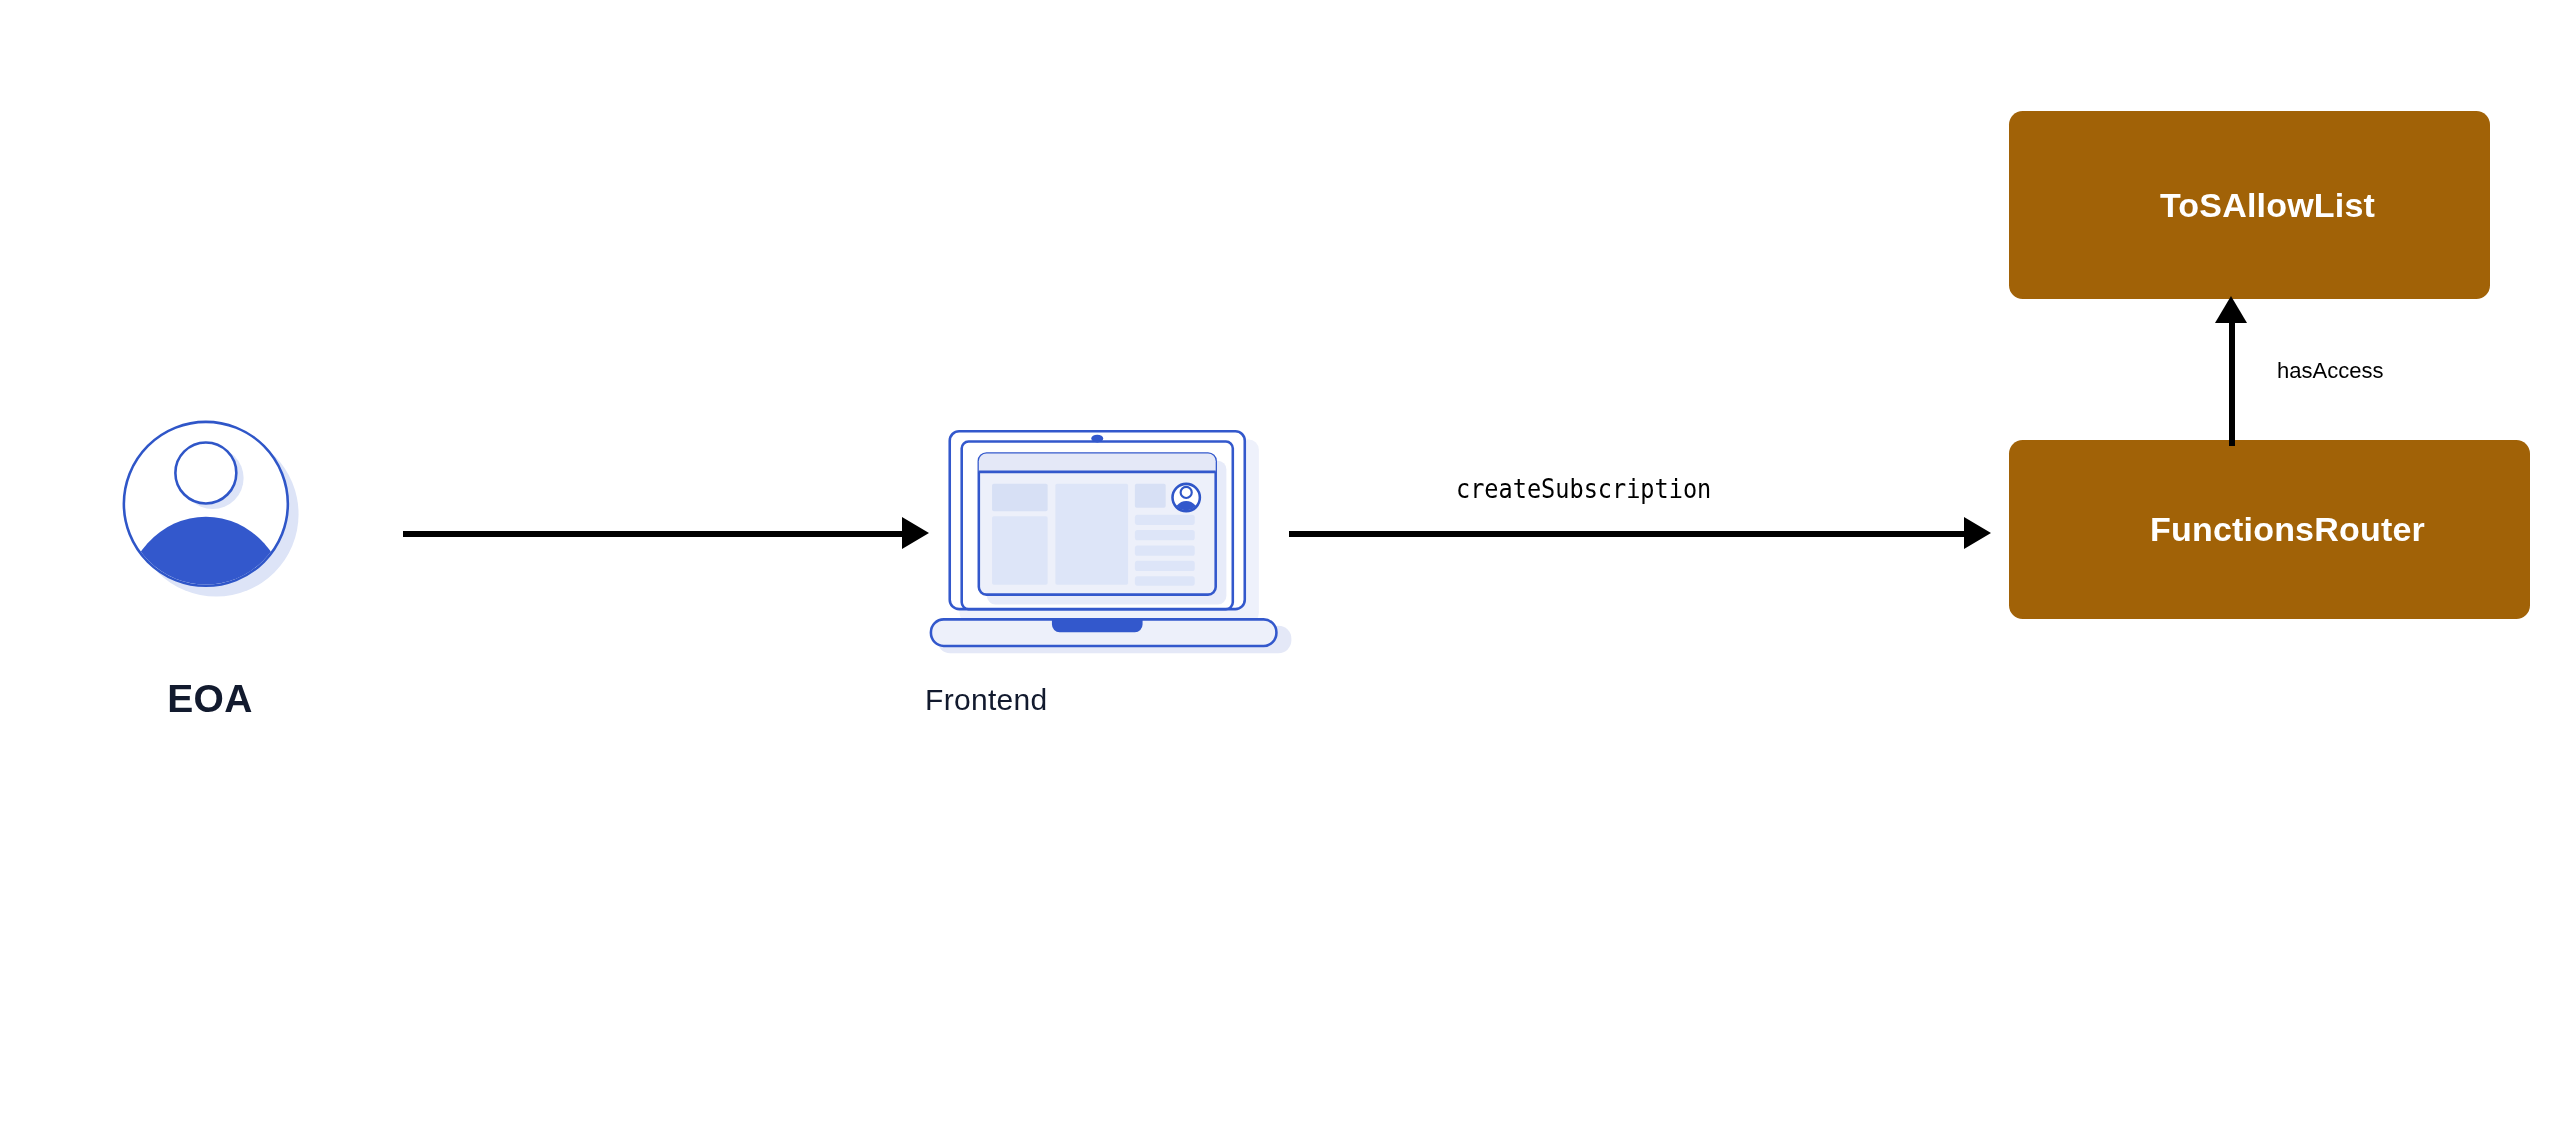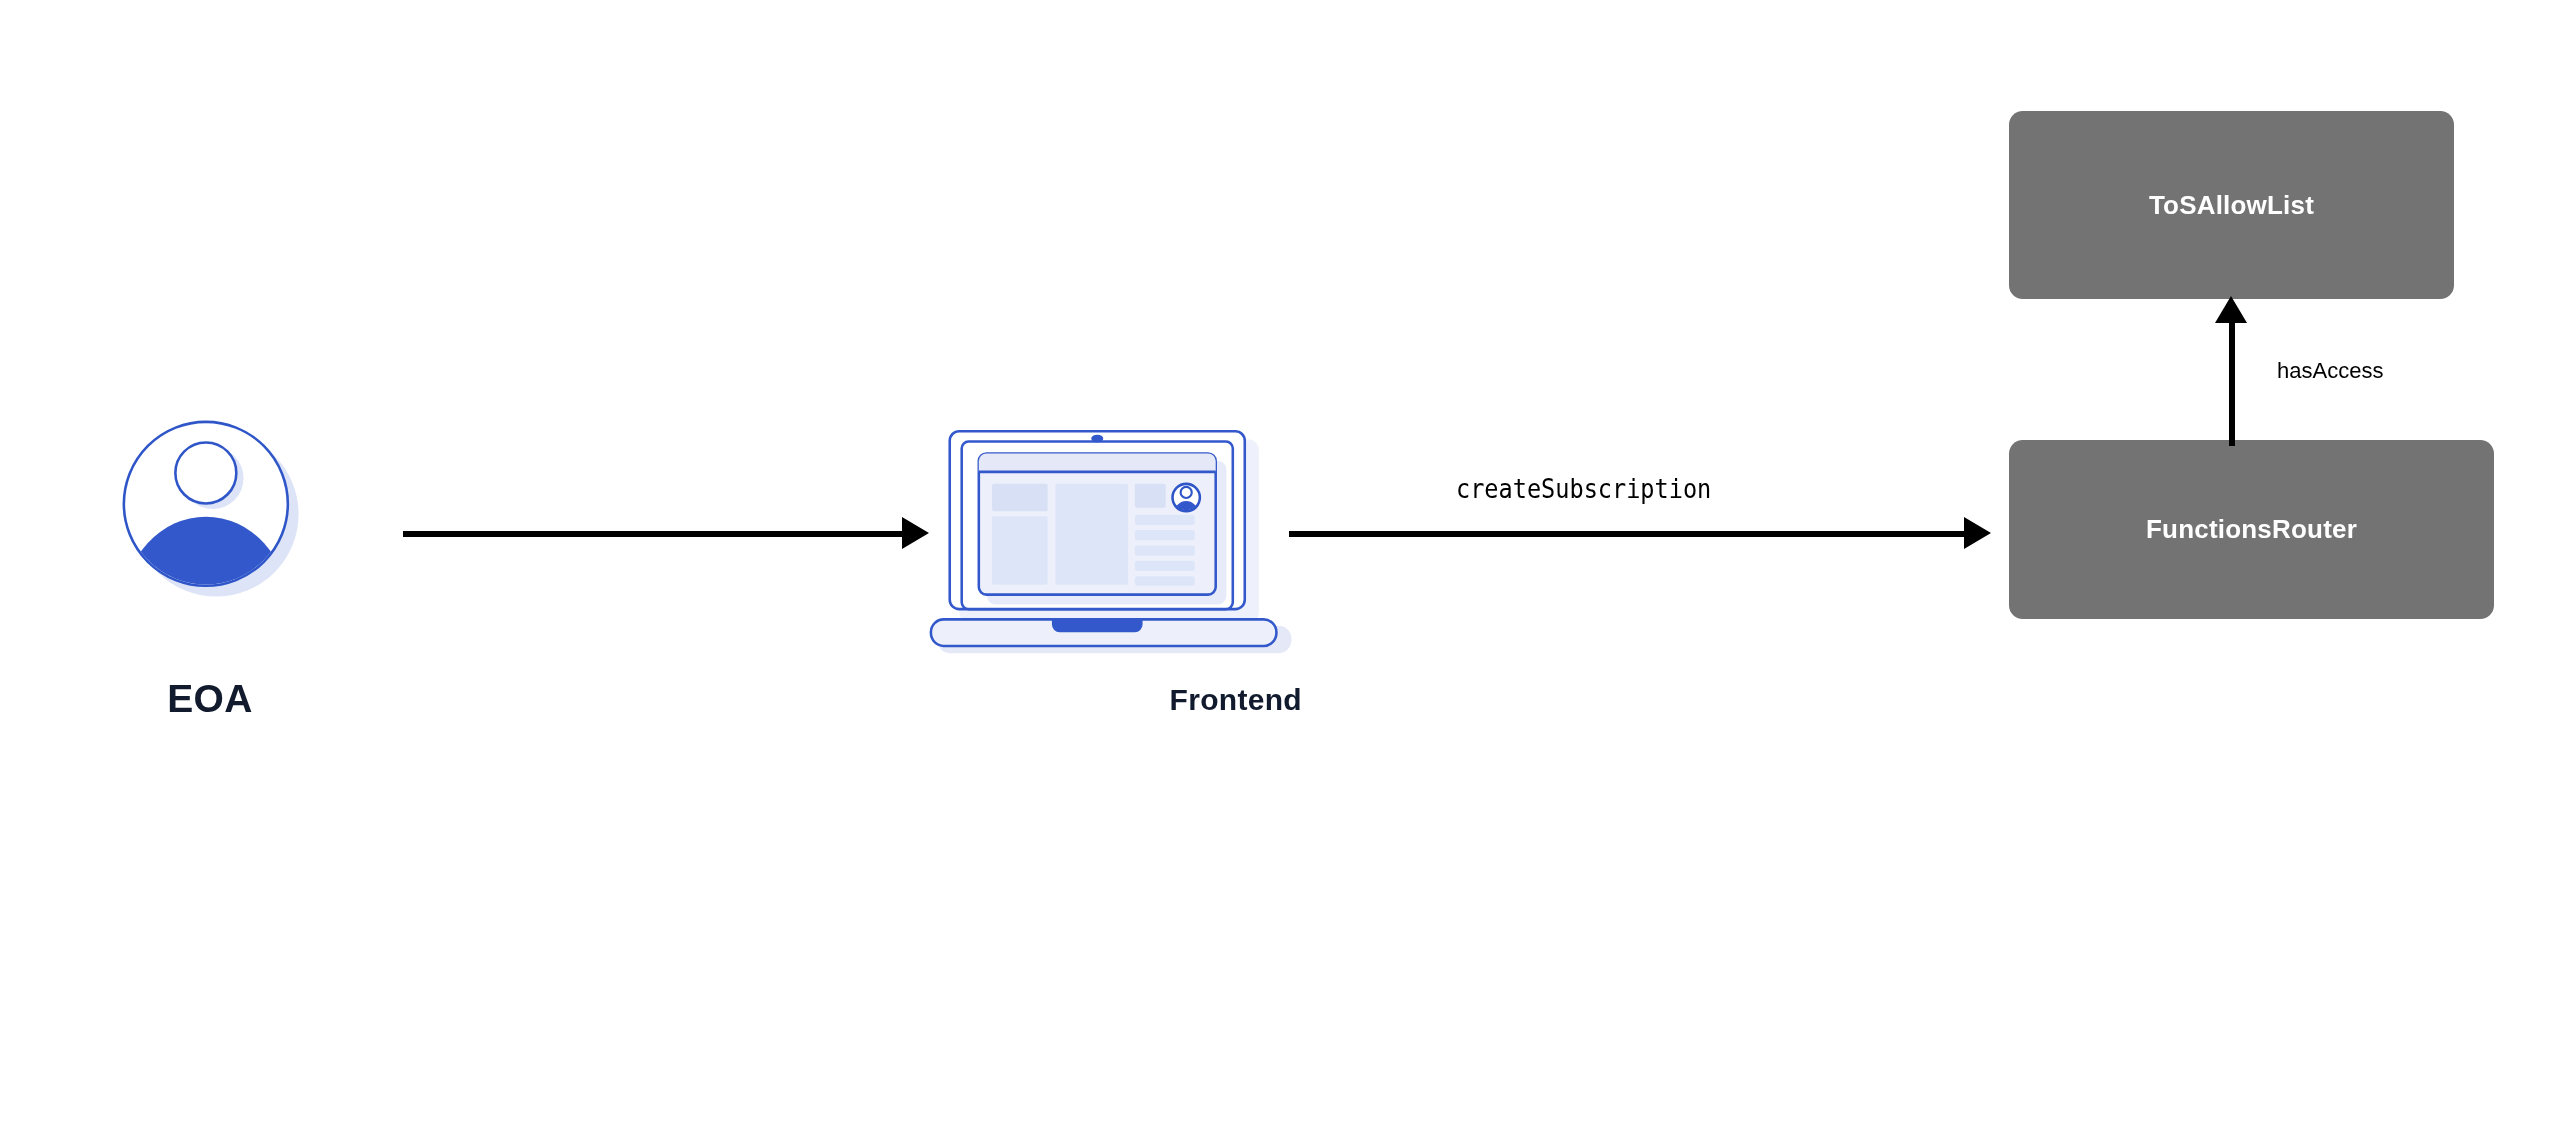--- a/index.html
+++ b/index.html
@@ -39,39 +39,40 @@
     letter-spacing: 0.3px;
   }
 
   
   #frontend-node { left: 925px; top: 424px; width: 377px; height: 343px; }
   #frontend-laptop { position: absolute; left: 0; top: 0; width: 377px; height: 248px; }
   #frontend-label {
     position: absolute;
     left: 0; top: 259px;
     width: 377px;
-    text-align: right;
+    text-align: left;
     font-size: 30px;
-    font-weight: bold;
+    font-weight: normal;
     color: #121a2e;
     letter-spacing: 0.3px;
   }
 
   
   .contract-box {
     position: absolute;
-    background: #737373;
+    background: #a16207;
     border-radius: 13.7px;
     display: flex;
     align-items: center;
     justify-content: center;
     color: #ffffff;
-    font-size: 26px;
+    font-size: 34px;
     font-weight: bold;
     letter-spacing: 0.2px;
+    padding-left: 36px;
   }
   #tos-allowlist-box { left: 2009px; top: 111px; width: 445px; height: 188px; }
   #functions-router-box { left: 2009px; top: 440px; width: 485px; height: 179px; }
 
   
   .arrow-line-h {
     position: absolute;
     height: 6px;
     background: #000000;
   }

